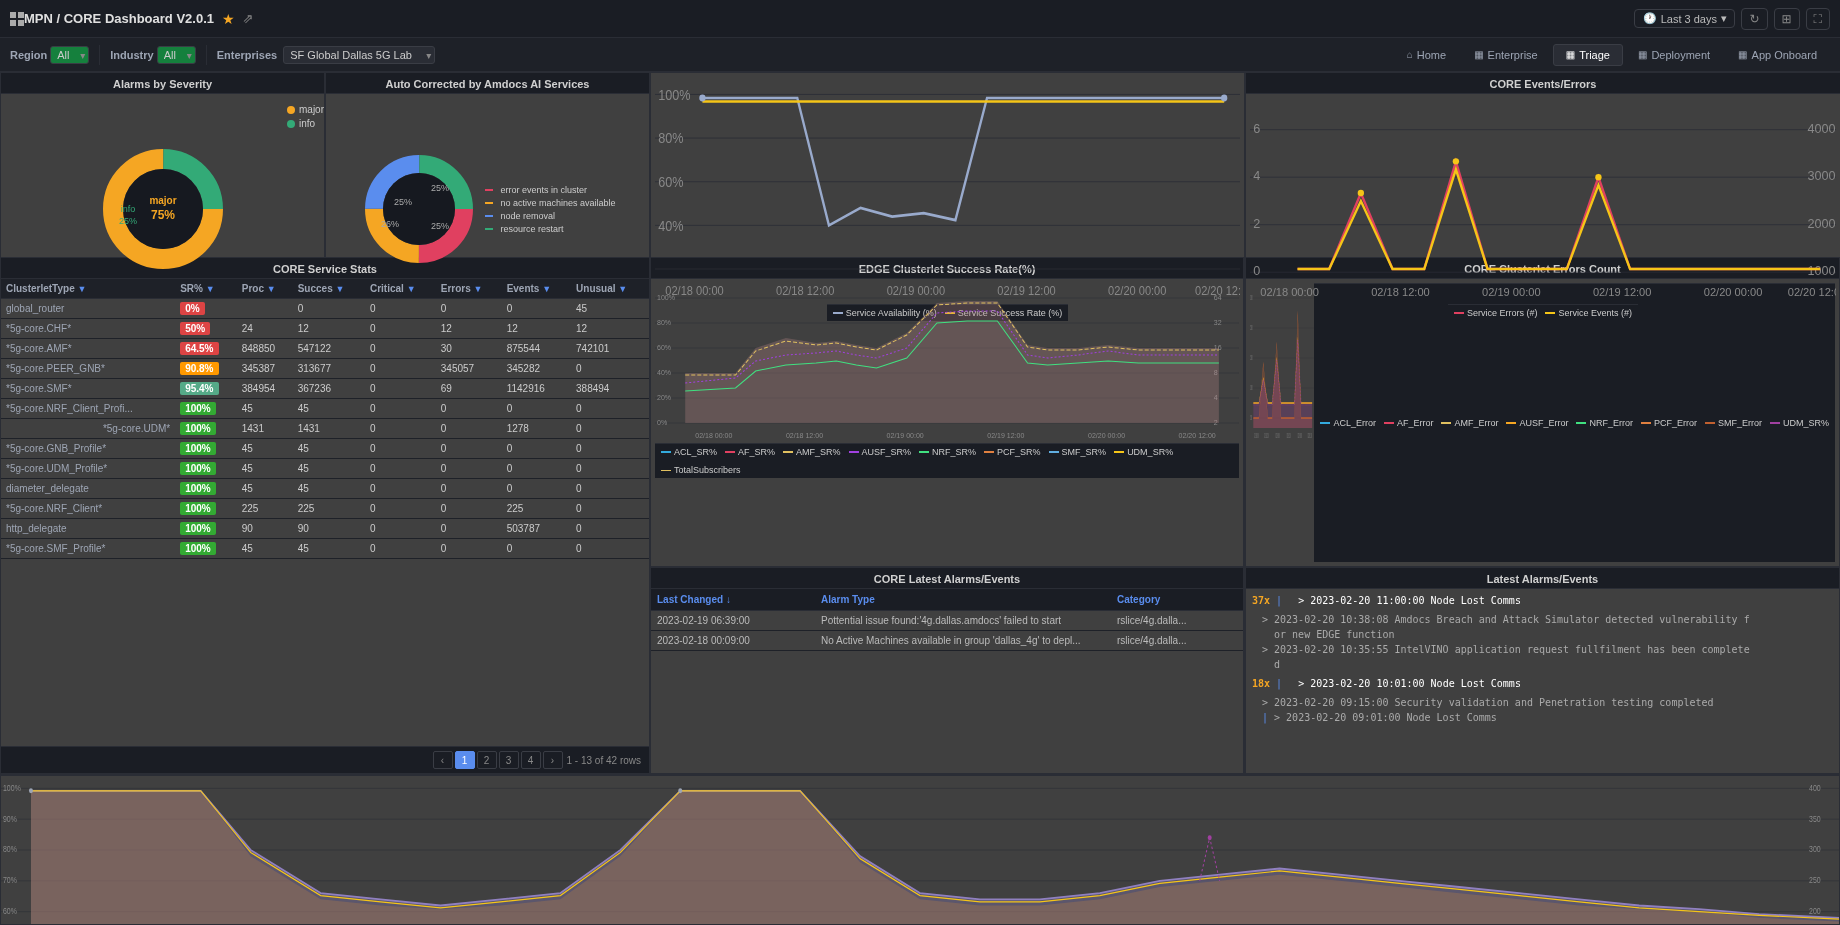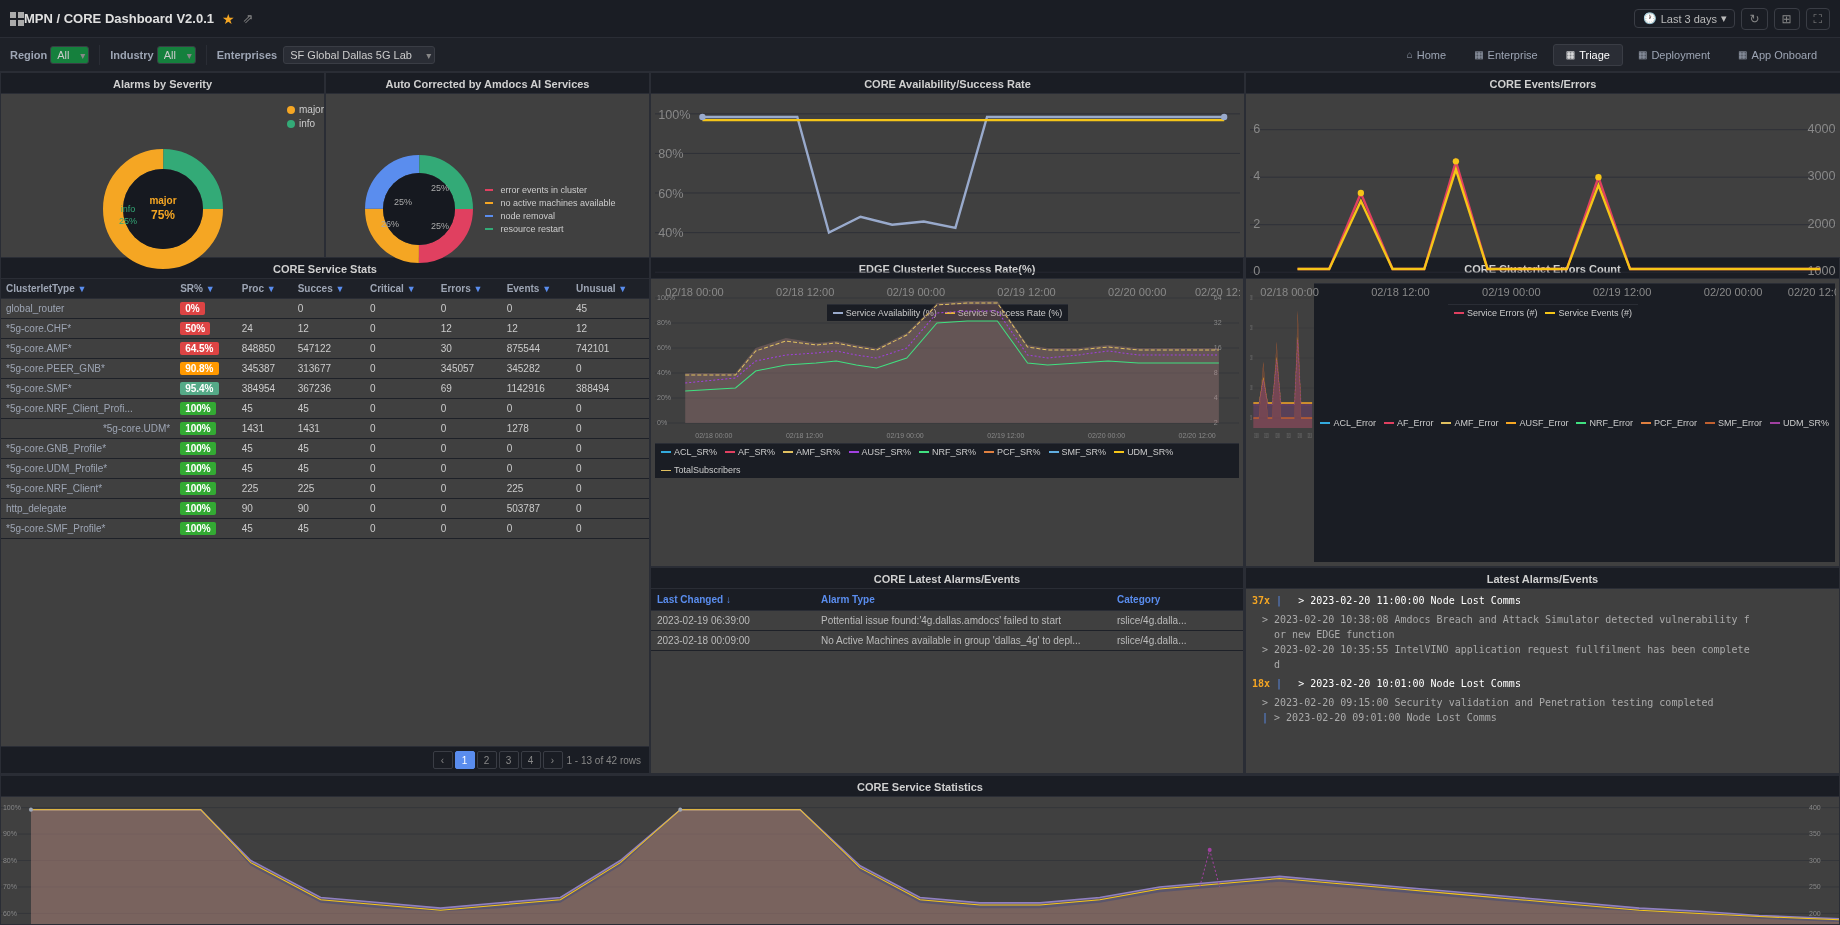--- a/index.html
+++ b/index.html
@@ -229,21 +229,20 @@
             <div class="legend-item">
               <div style="width:8px;height:2px;background:#3a7;margin-right:3px;"></div>
               <span>resource restart</span>
             </div>
           </div>
         </div>
       </div>
     </div>
 
     <div class="chart-panel panel" style="border-right:1px solid #2a2d35;">
-      <div class="panel-title">CORE Availability/Success Rate</div>
       <div class="chart-body" style="flex-direction:column; padding:4px;">
         <div style="flex:1; width:100%; position:relative;">
           <svg width="100%" height="100%" viewBox="0 0 370 130" preserveAspectRatio="none">
             <defs>
               <linearGradient id="avail-grad" x1="0" y1="0" x2="0" y2="1">
                 <stop offset="0%" stop-color="#9ac" stop-opacity="0.4"></stop>
                 <stop offset="100%" stop-color="#9ac" stop-opacity="0.05"></stop>
               </linearGradient>
             </defs>
 
@@ -428,20 +427,30 @@
       <td><span class="sr-badge sr-100">100%</span></td>
       <td>45</td>
       <td>45</td>
       <td>0</td>
       <td>0</td>
       <td>0</td>
       <td>0</td>
     </tr>
               <tr>
       <td style="color:#9da5b4;">*5g-core.UDM_Profile*</td>
+      <td><span class="sr-badge sr-100">100%</span></td>
+      <td>45</td>
+      <td>45</td>
+      <td>0</td>
+      <td>0</td>
+      <td>0</td>
+      <td>0</td>
+    </tr>
+              <tr>
+      <td style="color:#9da5b4;">diameter_delegate</td>
       <td><span class="sr-badge sr-100">100%</span></td>
       <td>45</td>
       <td>45</td>
       <td>0</td>
       <td>0</td>
       <td>0</td>
       <td>0</td>
     </tr>
               <tr>
       <td style="color:#9da5b4;">*5g-core.NRF_Client*</td>
@@ -681,21 +690,20 @@
             <span class="event-line highlight">&gt; 2023-02-20 10:01:00 Node Lost Comms</span>
           </div>
           <div class="event-line">&gt; 2023-02-20 09:15:00 Security validation and Penetration testing completed</div>
           <div class="event-line"><span class="event-arrow">| </span>&gt; 2023-02-20 09:01:00 Node Lost Comms</div>
         </div>
       </div>
     </div>
   </div>
 
   <div class="panel" style="height:150px; flex-shrink:0; display:flex; flex-direction:column;">
-    <div class="panel-title">CORE Service Statistics</div>
     <div style="flex:1; position:relative; overflow:hidden;">
       <svg width="100%" height="100%" viewBox="0 0 1840 120" preserveAspectRatio="none">
         <line x1="0" y1="10" x2="1840" y2="10" stroke="#2a2d35" stroke-width="0.5"></line>
         <line x1="0" y1="35" x2="1840" y2="35" stroke="#2a2d35" stroke-width="0.5"></line>
         <line x1="0" y1="60" x2="1840" y2="60" stroke="#2a2d35" stroke-width="0.5"></line>
         <line x1="0" y1="85" x2="1840" y2="85" stroke="#2a2d35" stroke-width="0.5"></line>
         <line x1="0" y1="110" x2="1840" y2="110" stroke="#2a2d35" stroke-width="0.5"></line>
         <text x="2" y="12" fill="#888" font-size="7">100%</text>
         <text x="2" y="37" fill="#888" font-size="7">90%</text>
         <text x="2" y="62" fill="#888" font-size="7">80%</text>

